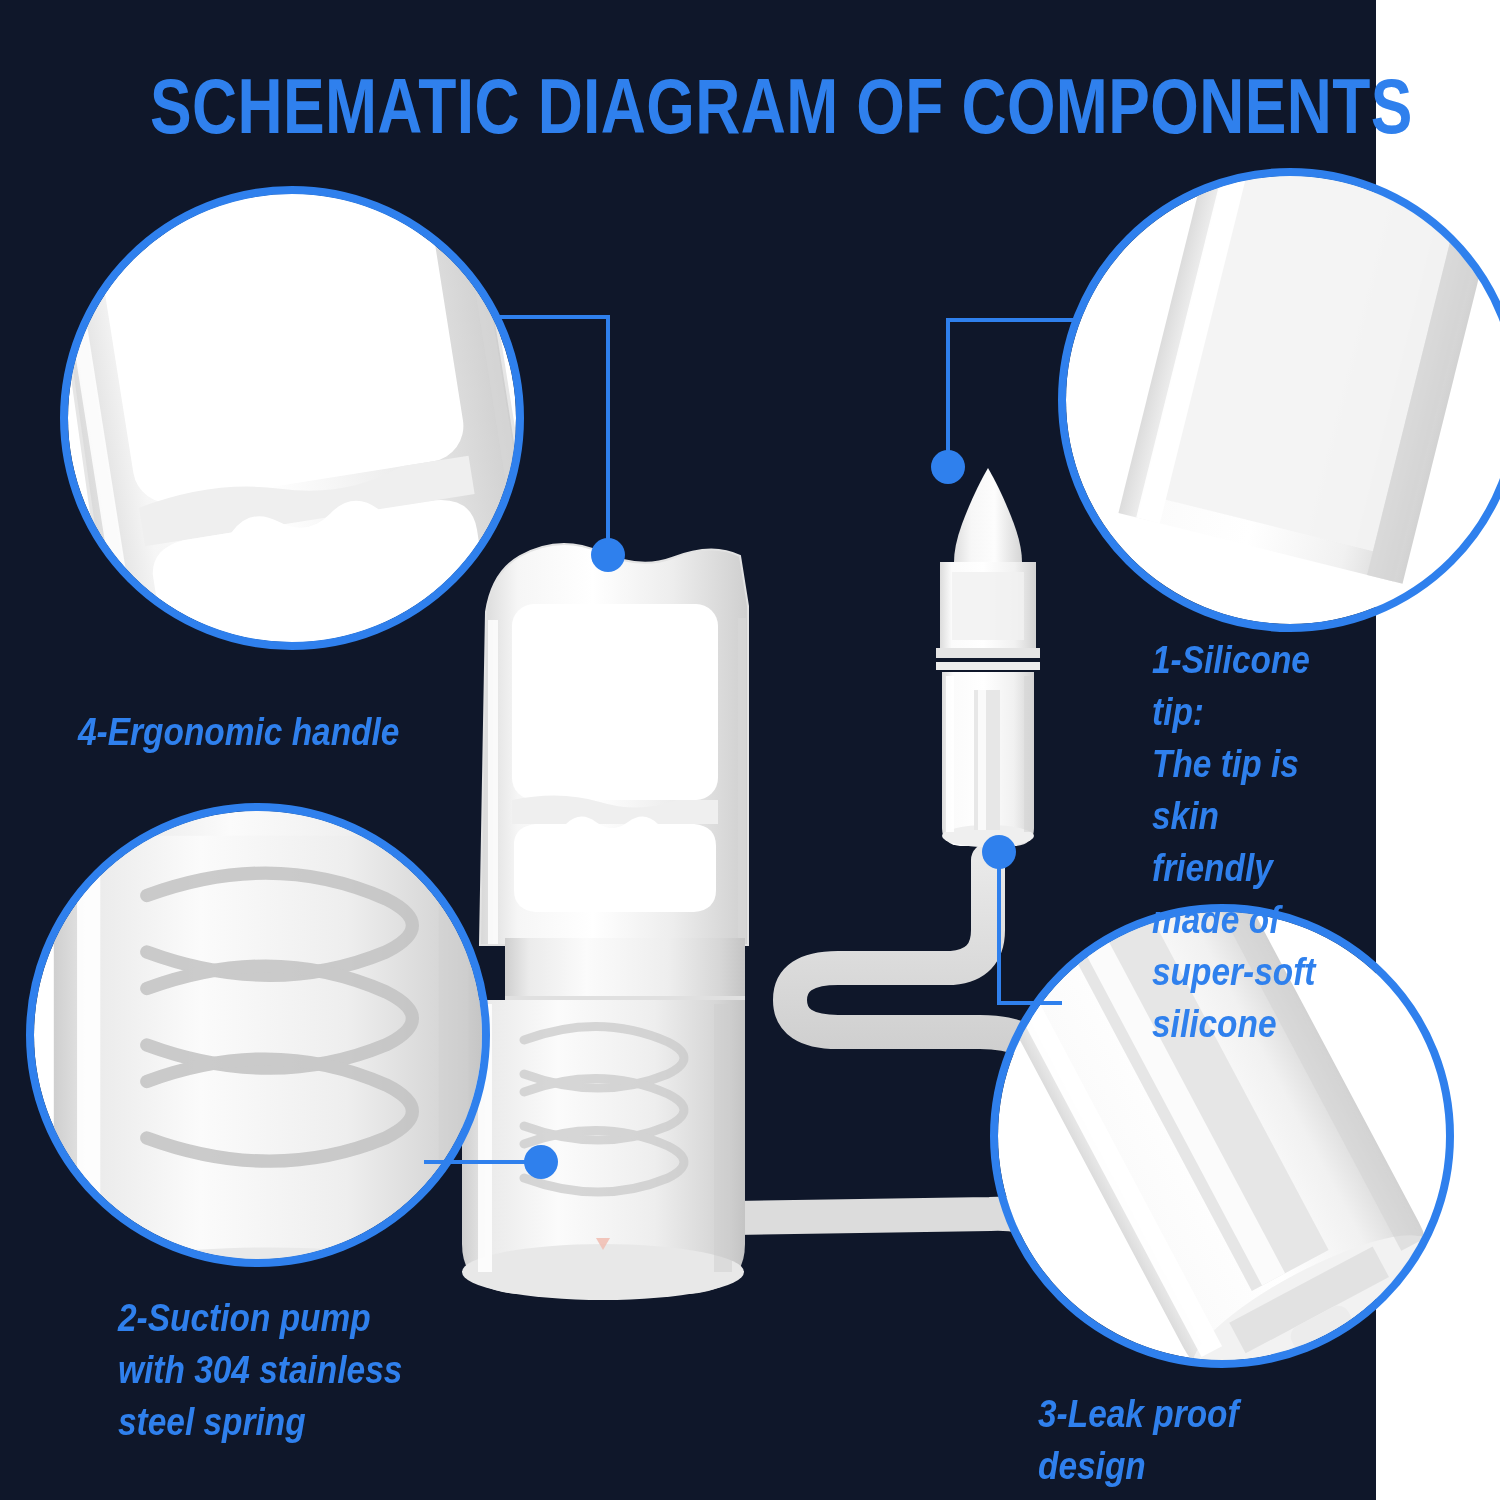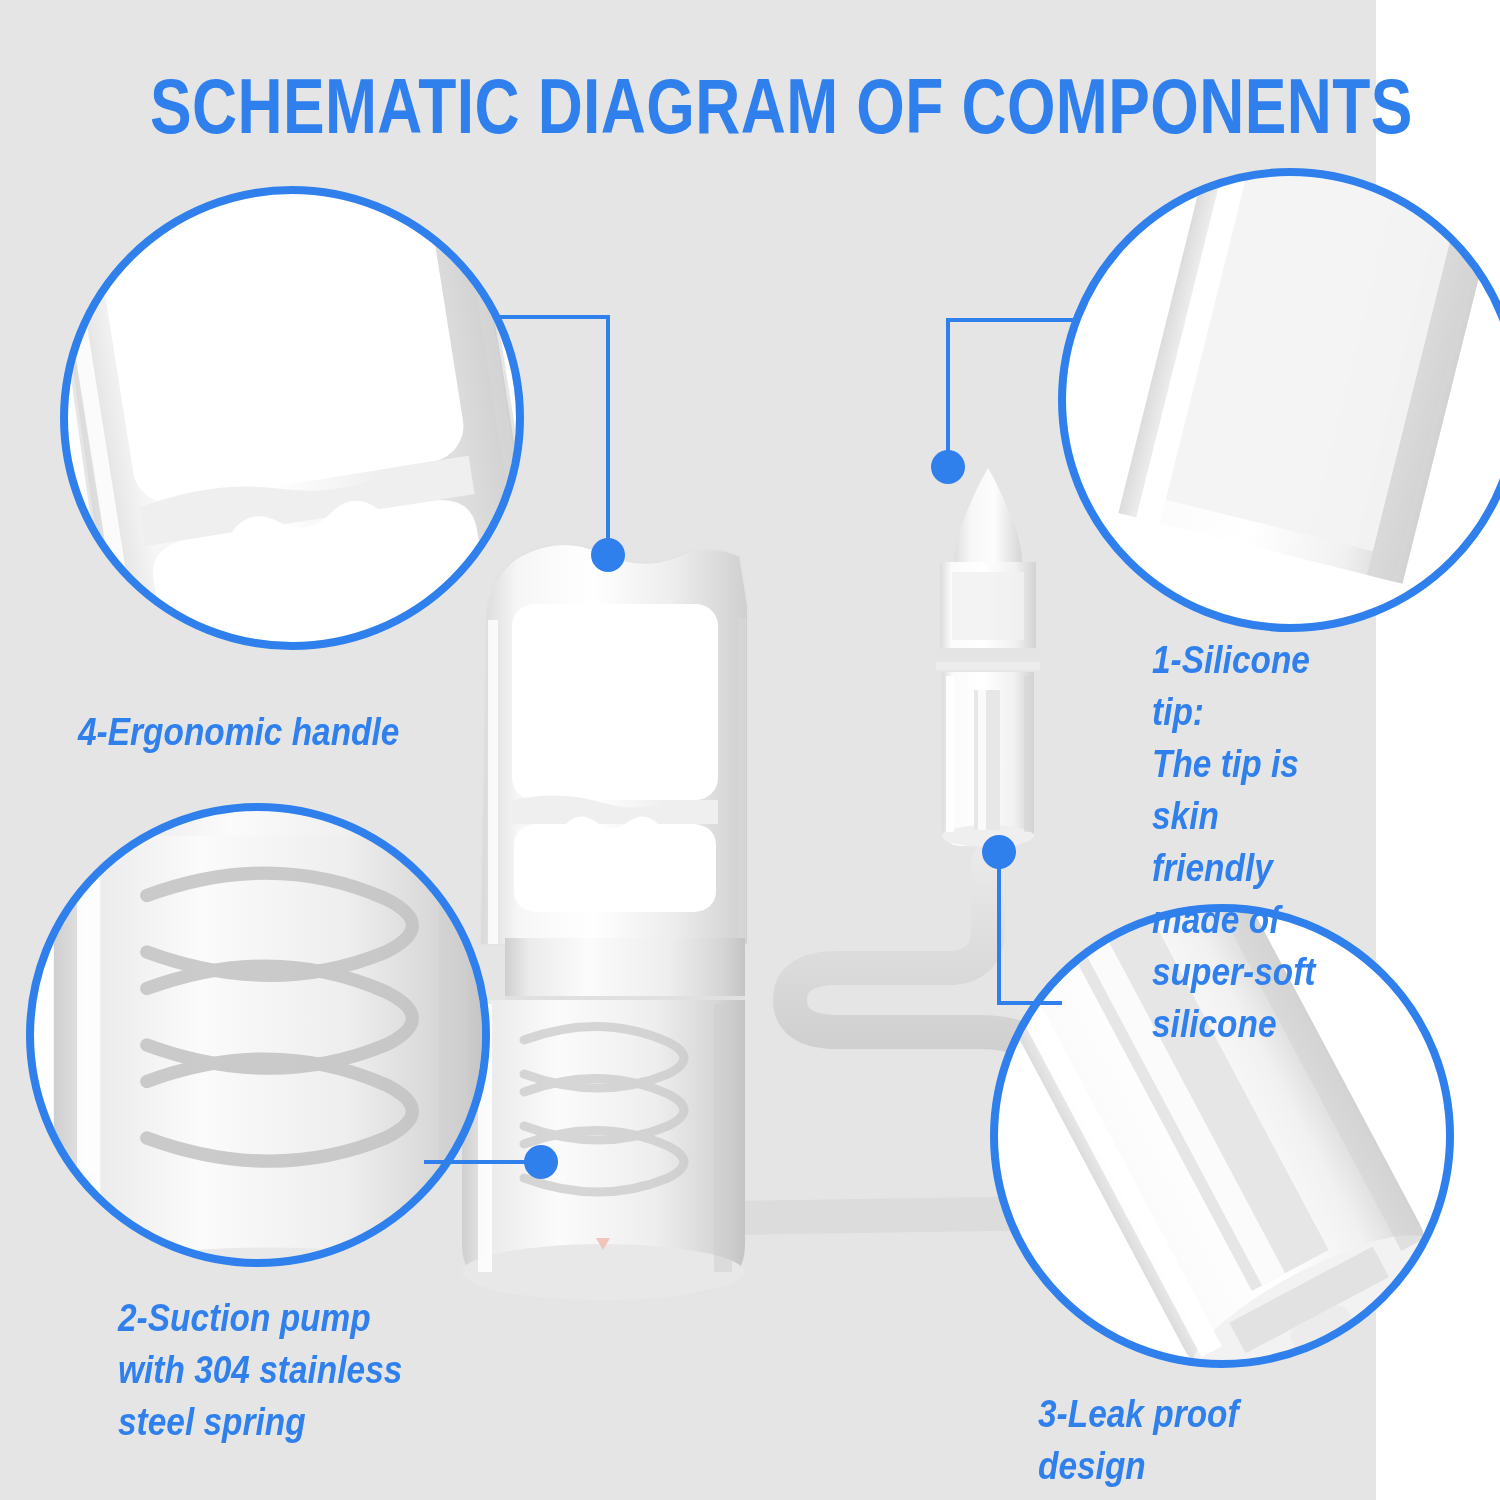--- a/index.html
+++ b/index.html
@@ -1,19 +1,19 @@
 <!DOCTYPE html>
 <html><head>
 <meta charset="utf-8">
 <title>Schematic Diagram of Components</title>
 <style>
   html,body{margin:0;padding:0;background:#fff;}
   body{width:1500px;height:1500px;overflow:hidden;
        font-family:"Liberation Sans","DejaVu Sans",sans-serif;}
-  #stage{position:relative;width:1376px;height:1500px;background:#e5e5e5;}
+  #stage{position:relative;width:1376px;height:1500px;background:#0f172a;}
 
   
   #title{
     position:absolute;left:0;top:62px;width:1500px;
     text-align:center;
     font-family:"Liberation Sans","DejaVu Sans",sans-serif;
     font-weight:bold;
     font-size:78px;
     line-height:88px;
     letter-spacing:0.5px;

